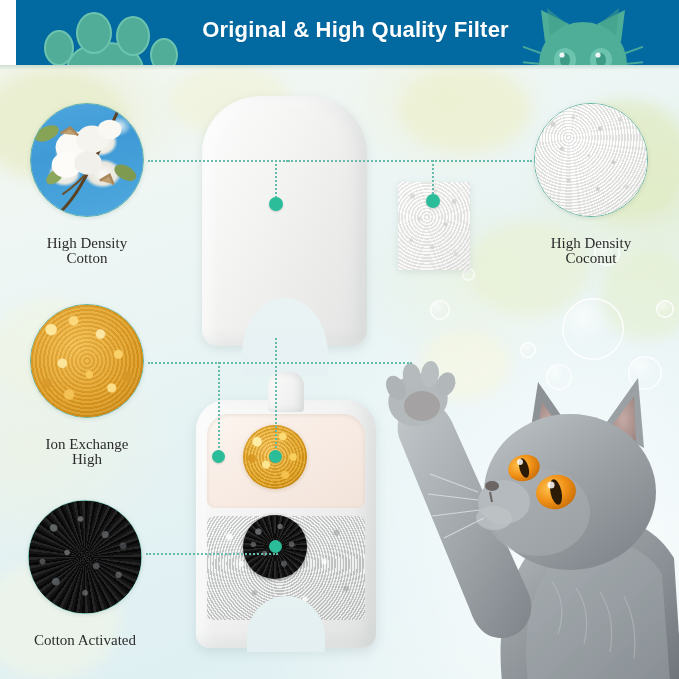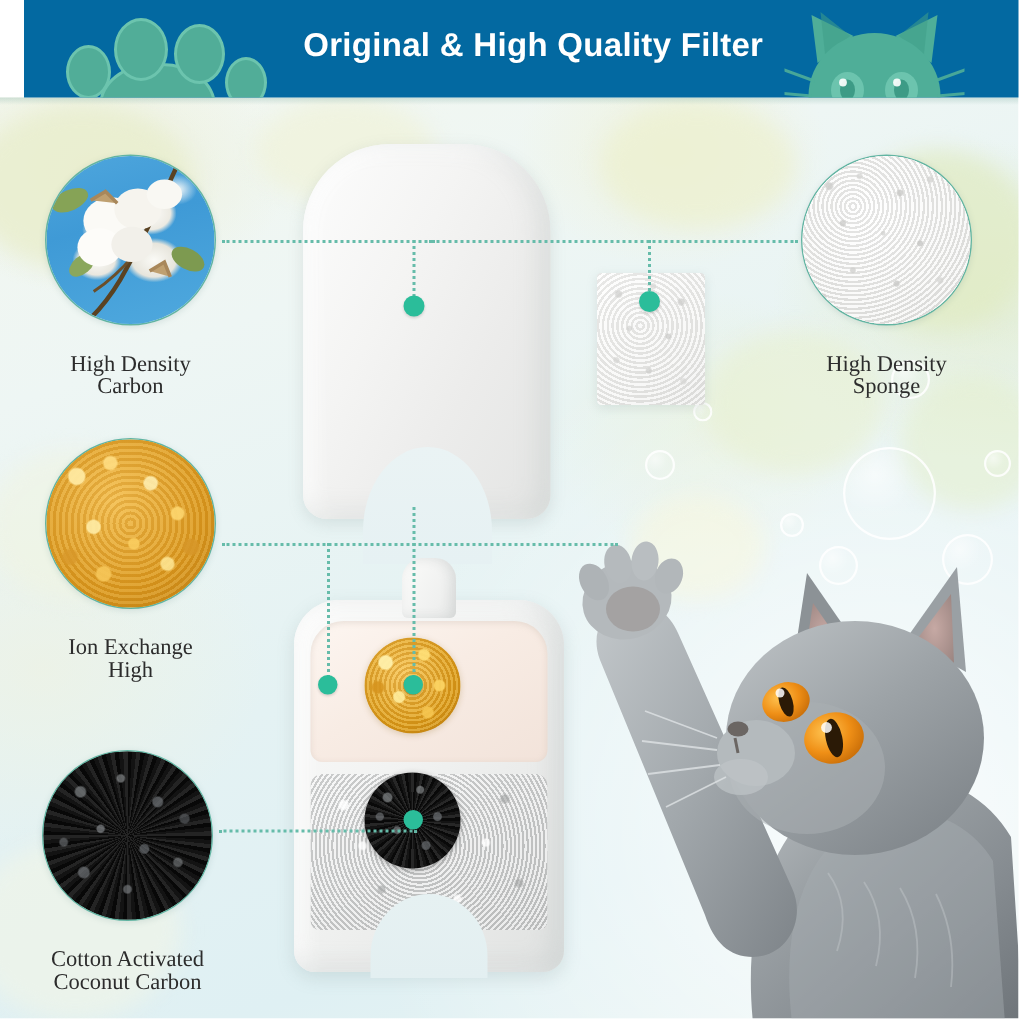--- a/index.html
+++ b/index.html
@@ -115,21 +115,21 @@
   }
   .caption {
     margin-top: 19px;
     font-size: 15px;
     line-height: 15px;
     color: #2c2c2c;
     font-family: Liberation Serif, serif;
   }
 
   .f-cotton { left: 2px;   top: 103px; }
-  .f-resin  { left: 2px;   top: 292px; }
+  .f-resin  { left: 2px;   top: 304px; }
   .f-carbon { left: 0px;   top: 500px; }
   .f-sponge { left: 506px; top: 103px; }
 
   
   .tex-cotton {
     position: absolute; inset: 0;
     background:
       radial-gradient(ellipse 30px 22px at 40% 44%, #fdfdfb 0%, #f0efe9 52%, rgba(240,239,233,0) 70%),
       radial-gradient(ellipse 24px 20px at 62% 34%, #fcfcfa 0%, #eceae2 55%, rgba(236,234,226,0) 72%),
       radial-gradient(ellipse 22px 18px at 30% 62%, #fbfbf8 0%, #e9e7df 55%, rgba(233,231,223,0) 74%),
@@ -501,51 +501,50 @@
         <ellipse cx="62" cy="36" rx="16" ry="14" fill="#f6f4ee"></ellipse>
         <ellipse cx="36" cy="62" rx="15" ry="13" fill="#fdfcf9"></ellipse>
         <ellipse cx="58" cy="60" rx="14" ry="12" fill="#f2f0ea"></ellipse>
         <ellipse cx="80" cy="26" rx="12" ry="10" fill="#f9f8f3"></ellipse>
         <path d="M30 30 L40 24 L48 32" stroke="#a8875a" stroke-width="2.4" fill="#bfa070"></path>
         <path d="M70 78 L80 72 L84 82" stroke="#a8875a" stroke-width="2.4" fill="#bfa070"></path>
       </svg>
     </div>
     <div class="caption">
       <div>High Density</div>
-      <div>Carbon</div>
+      <div>Cotton</div>
     </div>
   </div>
 
   <div class="feature f-resin">
     <div class="circle">
       <div class="tex-resin"></div>
     </div>
     <div class="caption">
       <div>Ion Exchange</div>
       <div>High</div>
     </div>
   </div>
 
   <div class="feature f-carbon">
     <div class="circle">
       <div class="tex-carbon"></div>
     </div>
     <div class="caption">
       <div>Cotton Activated</div>
-      <div>Coconut Carbon</div>
     </div>
   </div>
 
   <div class="feature f-sponge">
     <div class="circle">
       <div class="tex-sponge"></div>
     </div>
     <div class="caption">
       <div>High Density</div>
-      <div>Sponge</div>
+      <div>Coconut</div>
     </div>
   </div>
 
   <div class="header">
 
     <div class="paw">
       <div class="paw-pad paw-big"></div>
       <div class="paw-pad paw-t1"></div>
       <div class="paw-pad paw-t2"></div>
       <div class="paw-pad paw-t3"></div>

